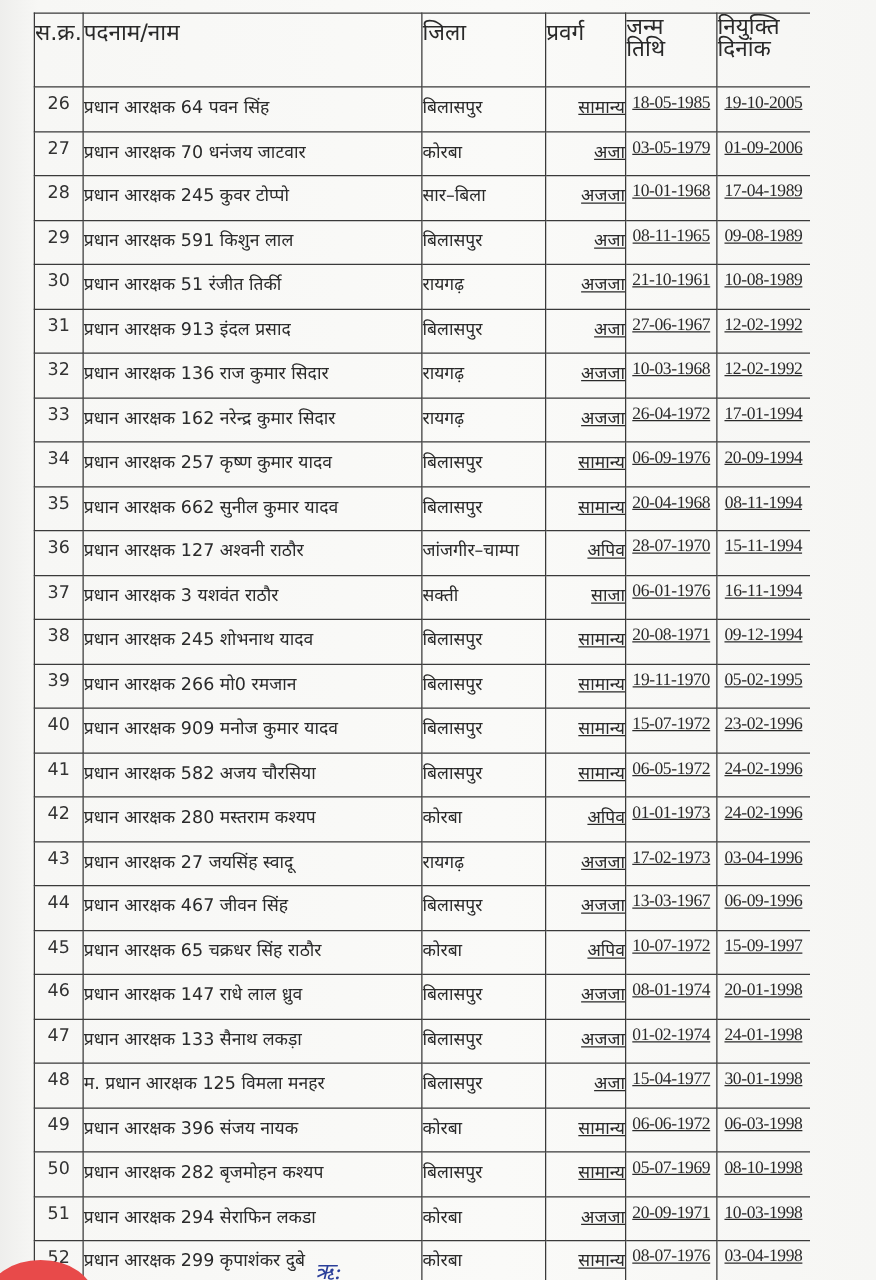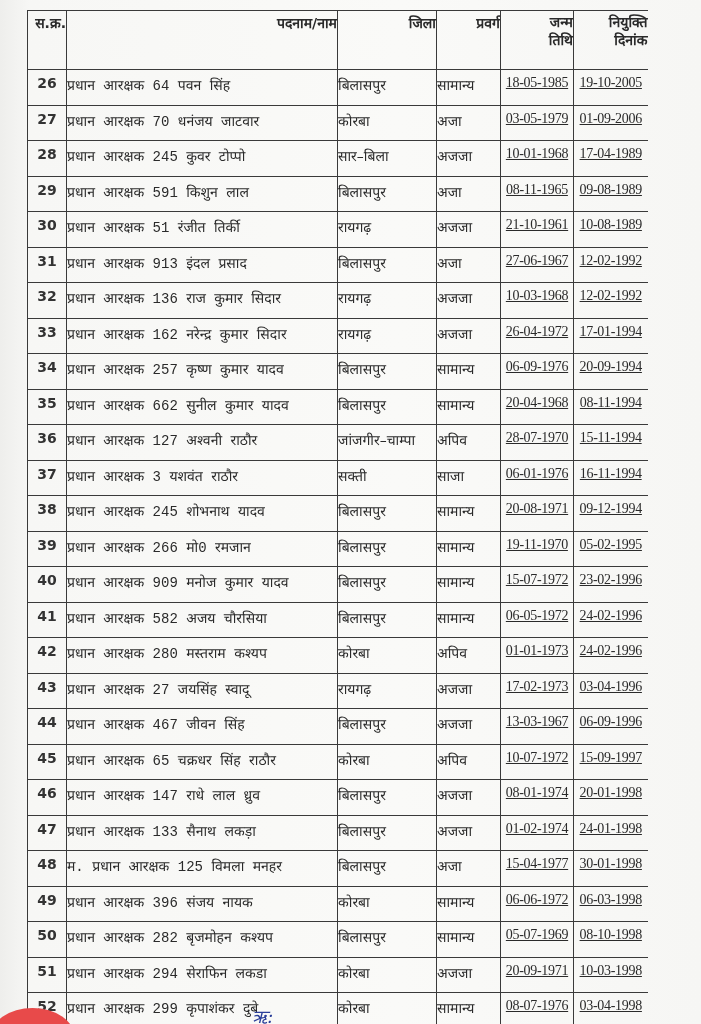--- a/index.html
+++ b/index.html
@@ -20,42 +20,42 @@
     width:620px;
   }
   table.roster th, table.roster td {
     border:1.6px solid #3a3a3a;
     padding:0;
     overflow:hidden;
     white-space:nowrap;
   }
   table.roster th {
     height:56px;
-    font-weight:bold;
-    font-size:14px;
+    font-weight:normal;
+    font-size:18px;
     vertical-align:top;
     padding-top:2px;
-    text-align:right;
+    text-align:left;
   }
   table.roster td {
     height:29.5px;
     font-size:14px;
     vertical-align:top;
     padding-top:5px;
   }
   col.c-sno  { width:39px; }
   col.c-name { width:271px; }
   col.c-dist { width:99px; }
   col.c-cat  { width:64px; }
   col.c-dob  { width:73px; }
   col.c-appt { width:74px; }
-  td.sno { text-align:center; font-size:13px; font-weight:bold; color:#333; }
-  td.name { text-align:left; padding-left:6px; font-size:14px;font-family:Liberation Mono, monospace; }
+  td.sno { text-align:center; font-size:13px; font-weight:normal; color:#333; }
+  td.name { text-align:left; padding-left:6px; font-size:14px; }
   td.dist { font-size:15px; }
-  td.cat  { text-align:left; font-size:15px; }
+  td.cat  { text-align:right; font-size:15px;text-decoration:underline; }
   td.dob, td.appt {
     text-align:center;
     font-family:"Liberation Serif", serif;
     font-size:12px;
     letter-spacing:-0.3px;
     text-decoration:underline;
   }
   table.roster tr > *:last-child { border-right:none; }
   .hdr-l { display:block; line-height:18px; }
   .red-circle {

